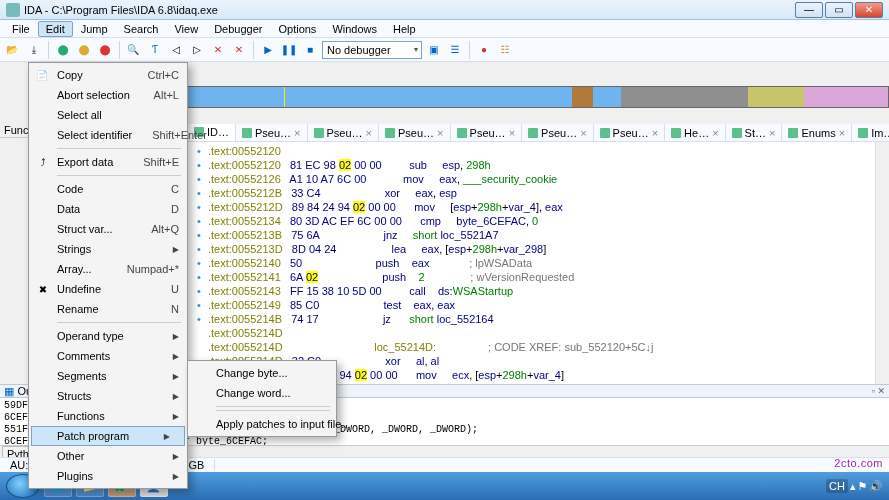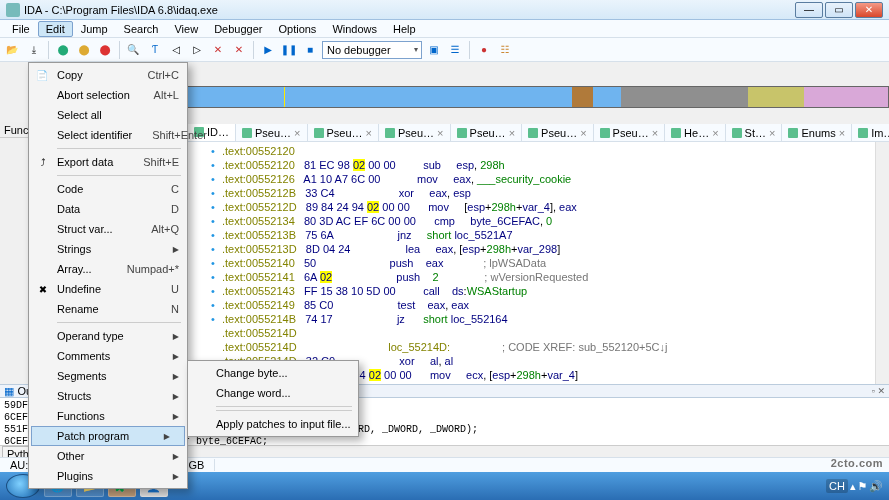--- a/index.html
+++ b/index.html
@@ -22,29 +22,29 @@
 
 
 .ctx-menu { position:absolute; background:#f4f4f4; border:1px solid #999; box-shadow:4px 4px 8px rgba(0,0,0,0.3); z-index:1000; padding:2px; }
 .edit-menu { left:28px; top:0; width:160px; }
 .ctx-row { display:flex; align-items:center; height:20px; padding:0 6px 0 26px; position:relative; white-space:nowrap; }
 .ctx-row:hover, .ctx-row.hover { background:#cde6f7; border:1px solid #7da2ce; padding:0 14px 0 25px; }
 .ctx-row .shortcut { margin-left:auto; color:#444; padding-left:20px; }
 .ctx-row .arrow { margin-left:auto; font-size:8px; color:#444; }
 .ctx-row .ico { position:absolute; left:4px; width:16px; height:16px; display:flex; align-items:center; justify-content:center; font-size:10px; }
 .ctx-sep { height:1px; background:#ccc; margin:3px 4px 3px 26px; }
-.sub-menu { left:187px; top:298px; width:172px; }
+.sub-menu { left:187px; top:298px; width:150px; }
 
 
 .disasm { position:absolute; left:185px; top:0; right:0; bottom:0; background:#fff; border-left:3px solid #f99b1c; overflow:hidden; font-family:"Courier New",monospace; font-size:11px; }
 .tab-strip { height:18px; background:#f7fbff; border-bottom:1px solid #d6e0ea; display:flex; align-items:center; overflow:hidden; }
 .tab { display:flex; align-items:center; gap:3px; padding:0 6px; border-right:1px solid #d6e0ea; white-space:nowrap; height:18px; }
 .tab .tab-ico { width:10px; height:10px; background:#5bbf8e; border-radius:1px; }
 .tab.active { background:#fff; border-bottom:1px solid #fff; }
-.dis-body { padding:2px 0 0 16px; line-height:14px; white-space:pre; overflow:hidden; }
+.dis-body { padding:2px 0 0 2px; line-height:14px; white-space:pre; overflow:hidden; }
 .dis-line { display:block; height:14px; }
 .dot-gutter { display:inline-block; width:18px; text-align:center; color:#2196e3; }
 .kw { color:#000080; }
 .addr { color:#838300; }
 .mnem { color:#000080; }
 .op { color:#000080; }
 .num { color:#008000; }
 .hl { background:#ffff00; }
 .cnavy { color:#000080; }
 .callg { color:#008000; }
@@ -73,21 +73,21 @@
 .output-body { position:absolute; left:0; top:398px; right:0; height:50px; background:#fff; border-bottom:1px solid #ccc; font-family:"Courier New",monospace; font-size:10px; line-height:12px; padding:2px 4px; white-space:pre; overflow:hidden; }
 .py-tab { position:absolute; left:2px; top:448px; height:14px; width:44px; background:#f4f4f4; border:1px solid #bbb; border-bottom:none; font-size:10px; display:flex; align-items:center; justify-content:center; }
 .statusbar { position:absolute; left:0; bottom:28px; right:0; height:15px; background:#f7fbff; border-top:1px solid #d6e0ea; display:flex; align-items:center; font-size:10px; }
 .statusbar .cell { padding:0 10px; border-right:1px solid #d6e0ea; }
 
 
 .taskbar { position:absolute; left:0; bottom:0; right:0; height:28px; background:linear-gradient(#4f9ee0,#2a6db3); display:flex; align-items:center; padding:0 6px; gap:4px; }
 .start-btn { width:34px; height:24px; background:radial-gradient(circle at 40% 40%, #7fd0ff, #0d5ca8); border-radius:50%; border:1px solid #1b4f82; }
 .task-ico { width:28px; height:22px; background:rgba(255,255,255,0.15); border:1px solid rgba(255,255,255,0.25); border-radius:2px; display:flex; align-items:center; justify-content:center; font-size:12px; }
 .tray { margin-left:auto; display:flex; align-items:center; gap:2px; color:#fff; font-size:10px; }
-.watermark { position:absolute; right:6px; bottom:30px; font-size:12px; color:#737373; font-weight:bold; letter-spacing:0.5px; text-shadow:0 0 2px #fff; }
+.watermark { position:absolute; right:6px; bottom:30px; font-size:12px; color:#a21caf; font-weight:normal; letter-spacing:0.5px; text-shadow:0 0 2px #fff; }
 </style>
 </head>
 <body>
 
 <div class="titlebar">
   <div class="icon"></div>
   <span>IDA - C:\Program Files\IDA 6.8\idaq.exe</span>
   <div class="win-controls">
     <div class="win-btn win-min">—</div>
     <div class="win-btn win-max">▭</div>

